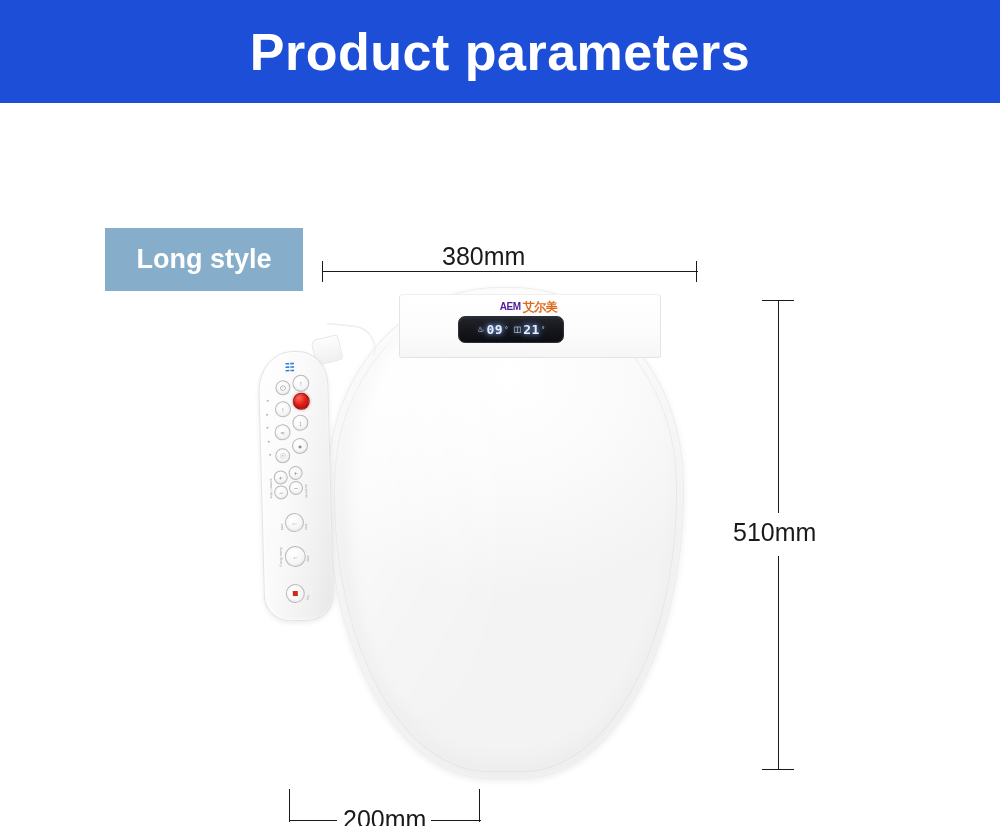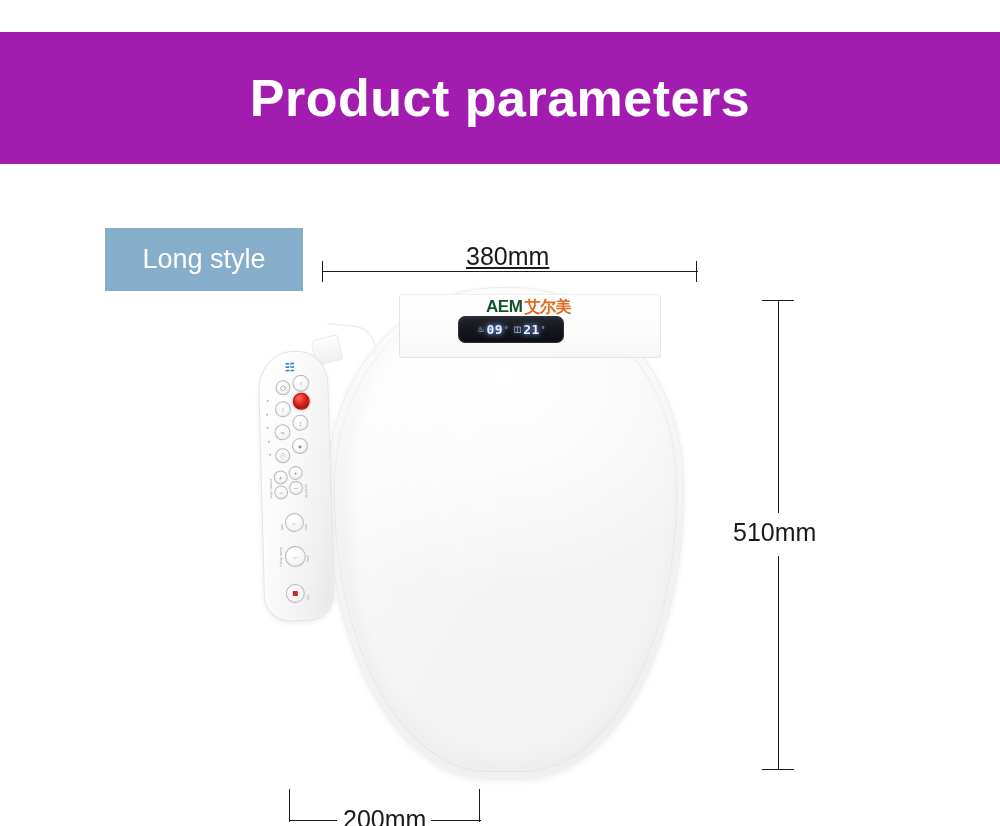--- a/index.html
+++ b/index.html
@@ -15,26 +15,25 @@
     font-family: "Liberation Sans", sans-serif;
     -webkit-font-smoothing: antialiased;
   }
 
   
   #header-banner {
     position: absolute;
     left: 0;
     top: 0;
     width: 1000px;
-    height: 132px;
-    background: #a21caf;
+    height: 103px;
+    background: #1d4ed8;
     display: flex;
     align-items: center;
     justify-content: center;
-    margin-top: 32px;
   }
   #header-title {
     color: #ffffff;
     font-size: 52px;
     font-weight: bold;
     letter-spacing: 0.5px;
     font-family: "Liberation Sans", sans-serif;
     white-space: nowrap;
   }
 
@@ -46,21 +45,21 @@
     width: 198px;
     height: 63px;
     background: #86AECA;
     display: flex;
     align-items: center;
     justify-content: center;
   }
   #long-style-label {
     color: #ffffff;
     font-size: 27px;
-    font-weight: normal;
+    font-weight: bold;
     white-space: nowrap;
   }
 
   
   .dim-text {
     position: absolute;
     color: #1a1a1a;
     font-size: 25px;
     font-weight: 400;
     white-space: nowrap;
@@ -71,21 +70,21 @@
     height: 0;
     border-top: 1.6px solid #1a1a1a;
   }
   .dim-line-v {
     position: absolute;
     width: 0;
     border-left: 1.6px solid #1a1a1a;
   }
 
   
-  #dim-width-text { left: 466px; top: 242px; text-decoration: underline; }
+  #dim-width-text { left: 442px; top: 242px; }
   #dim-width-line { left: 322px; top: 271px; width: 376px; }
   #dim-width-tick-l { left: 322px; top: 261px; height: 21px; }
   #dim-width-tick-r { left: 696px; top: 261px; height: 21px; }
 
   
   #dim-height-text { left: 733px; top: 518px; }
   #dim-height-line-top { left: 778px; top: 301px; height: 212px; }
   #dim-height-line-bot { left: 778px; top: 556px; height: 214px; }
   #dim-height-tick-t { left: 762px; top: 300px; width: 32px; }
   #dim-height-tick-b { left: 762px; top: 769px; width: 32px; }
@@ -168,28 +167,28 @@
     left: 181px;
     top: 24px;
     width: 185px;
     height: 15px;
     display: flex;
     align-items: center;
     justify-content: center;
     gap: 2px;
   }
   #brand-mark {
-    font-size: 17px;
-    font-weight: bold;
-    color: #14532d;
+    font-size: 10px;
+    font-weight: bold;
+    color: #4c1d95;
     letter-spacing: -0.4px;
     line-height: 1;
   }
   #brand-cn {
-    font-size: 16px;
+    font-size: 12px;
     font-weight: bold;
     color: #E06A1B;
     letter-spacing: -0.5px;
     line-height: 1;
   }
 
   
   #led-display {
     position: absolute;
     left: 203px;

